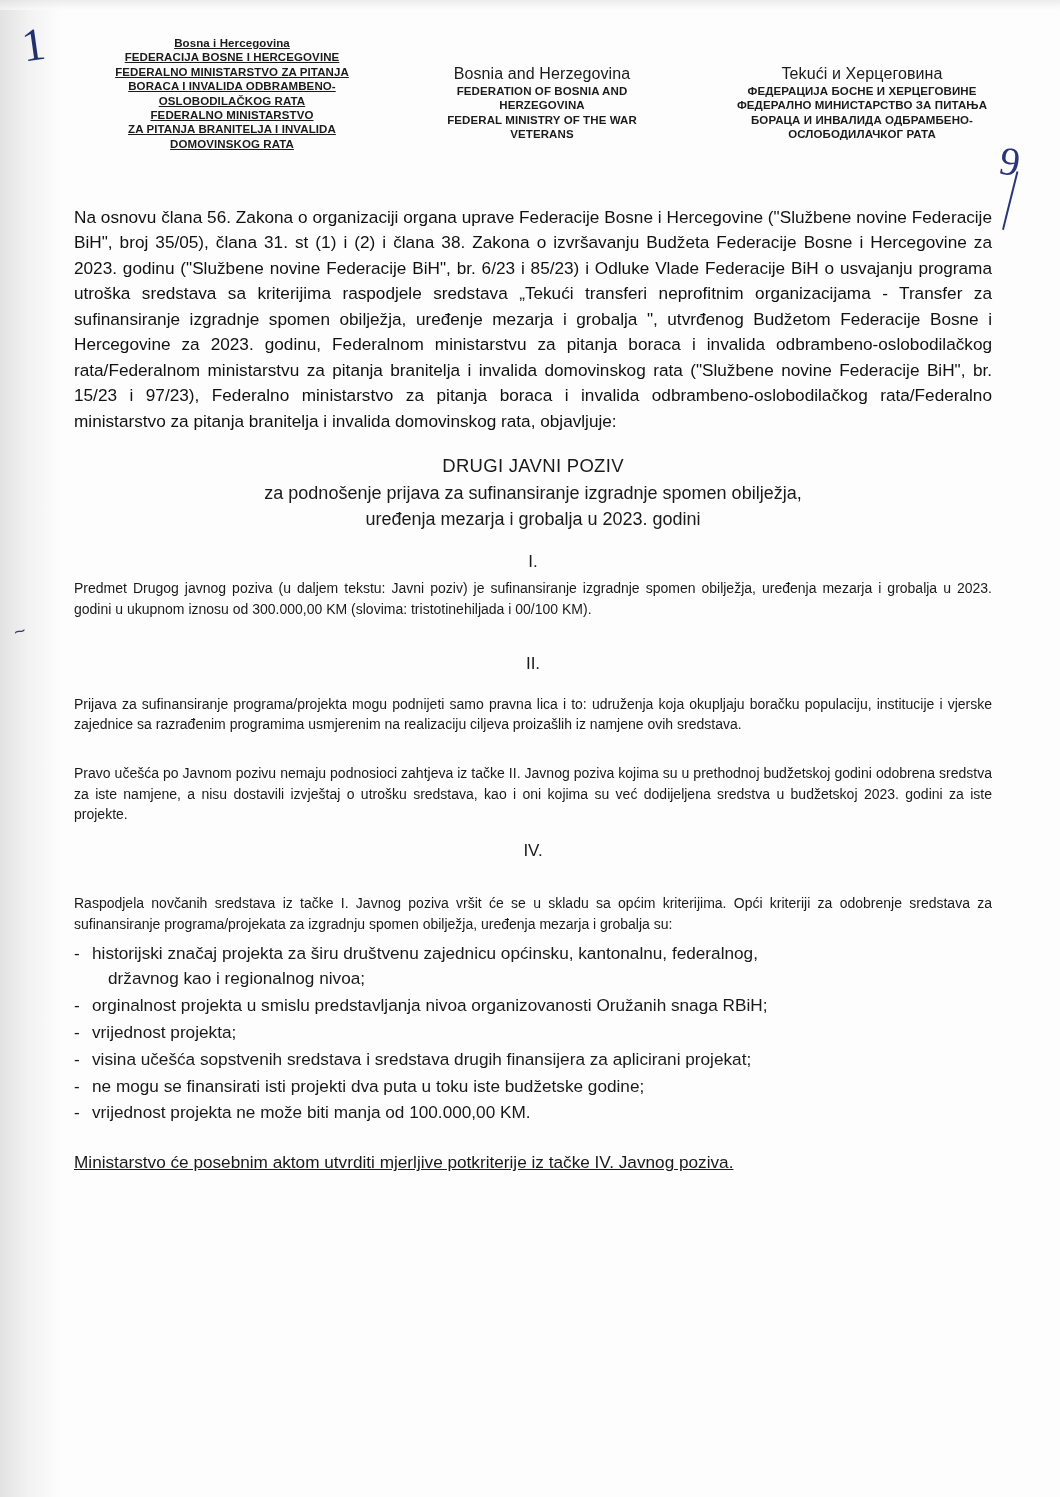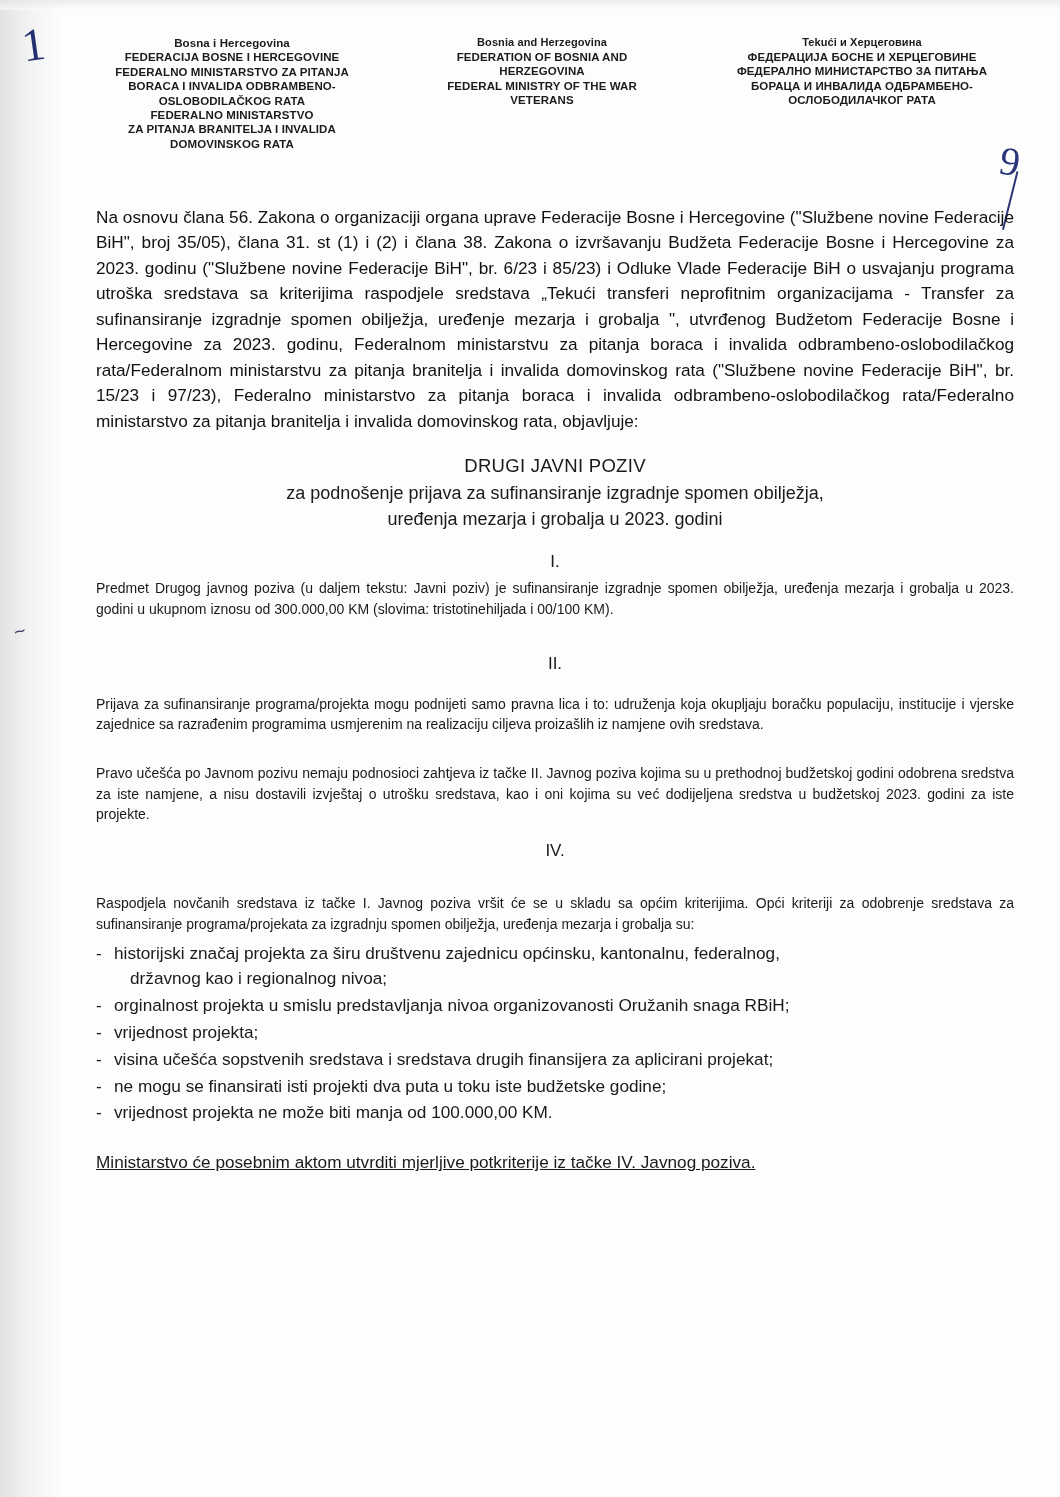--- a/index.html
+++ b/index.html
@@ -50,24 +50,24 @@
     align-items: flex-start;
   }
   .hdr-col {
     text-align: center;
     font-size: 11.5px;
     line-height: 1.25;
     font-weight: bold;
     color: #1b1b1b;
     letter-spacing: .1px;
   }
-  .hdr-col.bs { width: 300px; margin-left: 20px; }
+  .hdr-col.bs { width: 300px; margin-left: 20px; text-decoration: underline; }
   .hdr-col.en { width: 250px; font-weight: bold; }
   .hdr-col.sr { width: 320px; }
-  .hdr-line-small { font-size: 11px; font-weight: bold; }
+  .hdr-line-small { font-size: 16px; font-weight: normal; margin-top: 28px; }
   .hdr-col .first { font-weight: bold; }
 
   
   .mark-1 {
     position: absolute;
     left: 22px; top: 18px;
     font-family: "Liberation Serif", serif;
     font-size: 46px;
     color: #22306e;
     transform: rotate(-8deg);
@@ -93,21 +93,21 @@
     left: 14px; top: 620px;
     font-size: 20px;
     color: #3a3a6a;
     transform: rotate(-18deg);
   }
 
   
   .body-wrap {
     position: absolute;
     top: 205px;
-    left: 96px;
+    left: 74px;
     width: 918px;
   }
   p.just {
     margin: 0 0 0 0;
     text-align: justify;
     font-size: 17.2px;
     line-height: 1.48;
     color: #111;
   }
   .title-block {

